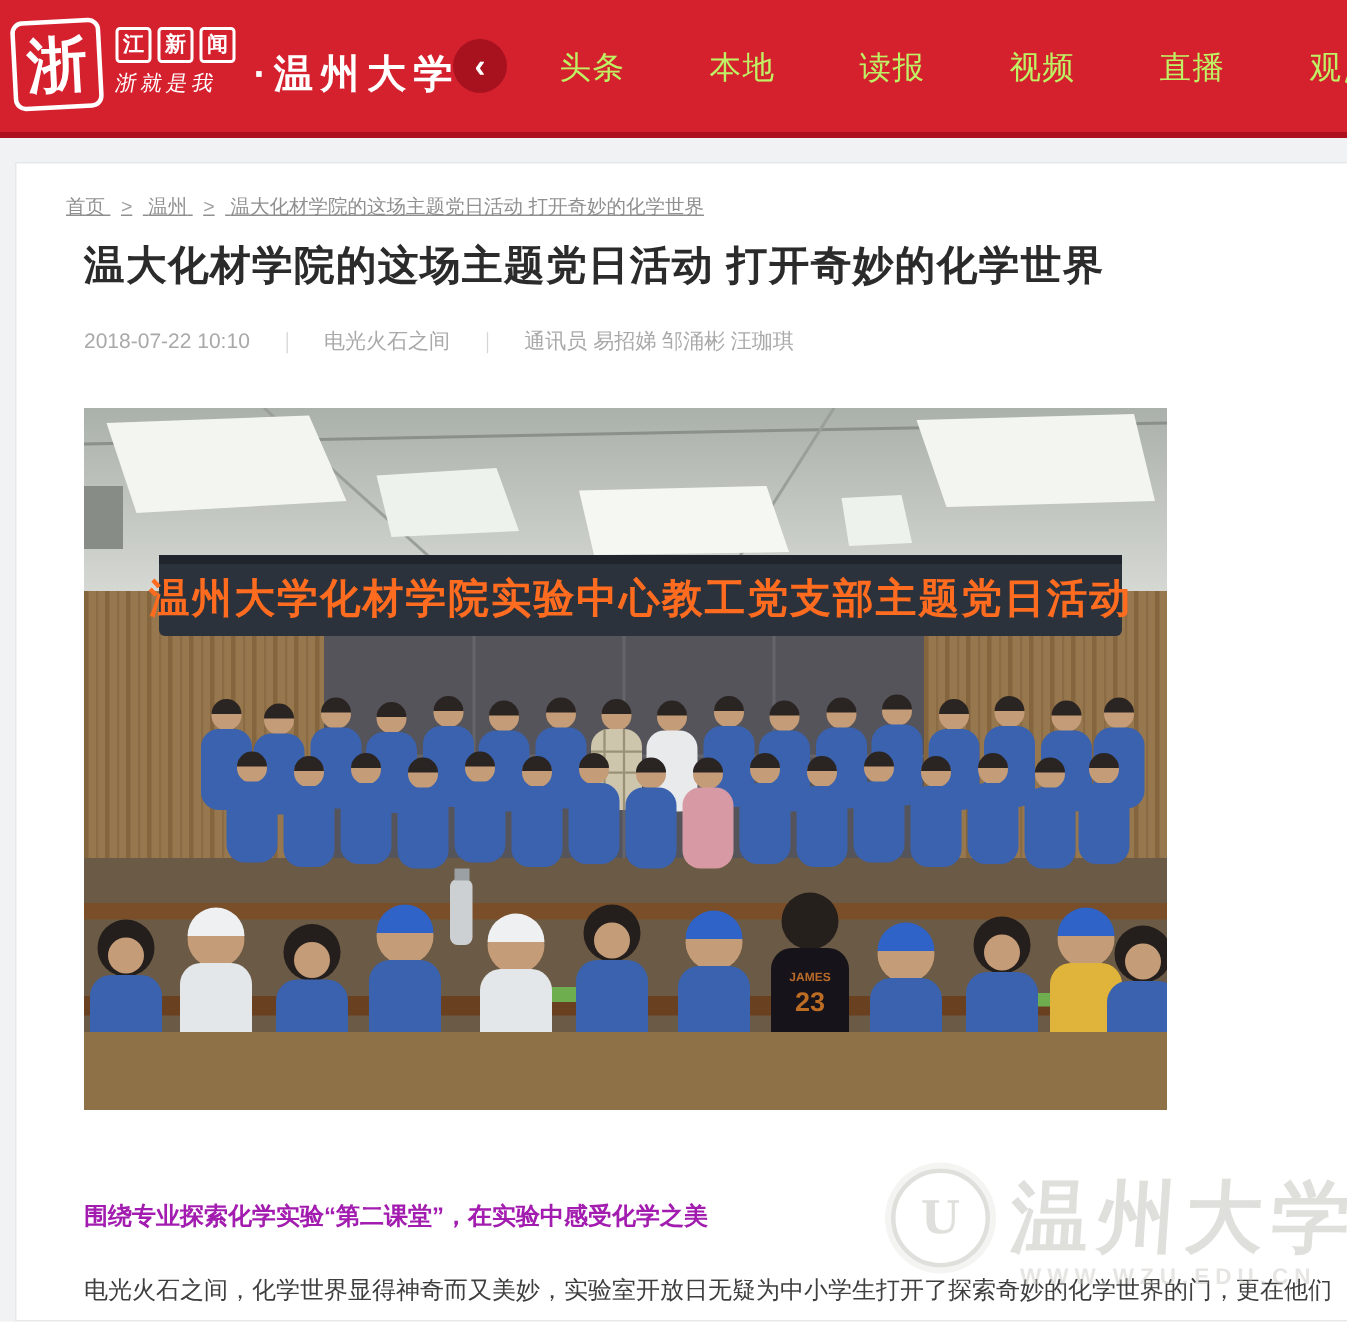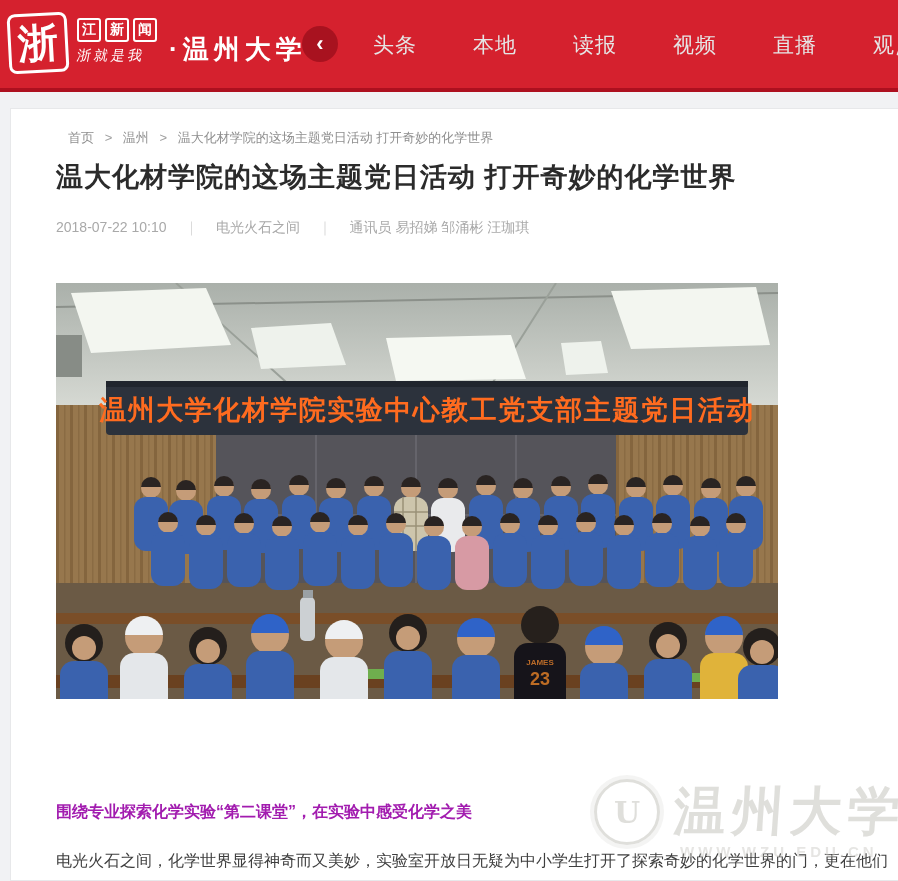--- a/index.html
+++ b/index.html
@@ -17,36 +17,36 @@
   .box{width:20px;height:20px;border:2px solid #fff;border-radius:3px;color:#fff;font-size:14px;
     display:flex;align-items:center;justify-content:center;font-weight:bold;}
   .script{font-family:"DejaVu Serif",serif;font-size:14px;color:#fff;letter-spacing:3px;
     transform:skewX(-10deg);white-space:nowrap;}
   .tagline{margin-left:12px;padding-top:22px;font-size:26px;font-weight:bold;color:#fff;
     letter-spacing:5px;white-space:nowrap;display:flex;align-items:center;}
   .back-btn{position:absolute;left:302px;top:26px;width:36px;height:36px;border-radius:50%;
     background:#a8121f;color:#fff;font-size:22px;font-weight:bold;display:flex;
     align-items:center;justify-content:center;cursor:pointer;}
   .nav{position:absolute;left:373px;top:31px;display:flex;gap:56px;white-space:nowrap;}
-  .nav-item{color:#e5e5e5;font-size:21px;letter-spacing:1px;cursor:pointer;font-family:Liberation Serif, serif;}
+  .nav-item{color:#bef264;font-size:21px;letter-spacing:1px;cursor:pointer;font-family:Liberation Serif, serif;}
 
   
   .card{position:absolute;left:10px;top:108px;width:930px;height:773px;background:#fff;
     border:1px solid #e7e8ea;box-sizing:border-box;}
 
-  .breadcrumb{position:absolute;left:57px;top:20px;font-size:13px;color:#8f8f8f;white-space:nowrap;}
+  .breadcrumb{position:absolute;left:33px;top:20px;font-size:13px;color:#8f8f8f;white-space:nowrap;text-decoration:underline;}
   .breadcrumb .sep{margin:0 7px;color:#a0a0a0;}
   .crumb-link{cursor:pointer;}
 
   .article-title{position:absolute;left:45px;top:50px;font-size:27px;font-weight:bold;
     color:#2b2b2b;letter-spacing:1px;white-space:nowrap;}
   .meta{position:absolute;left:45px;top:110px;font-size:14px;color:#a9a9a9;white-space:nowrap;}
   .meta .bar{margin:0 14px;color:#d6d6d6;}
 
-  .photo{position:absolute;left:45px;top:174px;width:722px;height:416px;overflow:hidden;background:#8f7148;}
+  .photo{position:absolute;left:45px;top:163px;width:722px;height:468px;overflow:hidden;background:#8f7148;}
 
   .para{position:absolute;left:45px;width:842px;font-size:16px;line-height:32px;color:#3e3e3e;
     text-align:justify;}
   .p1{top:612px;}
   .subhead{position:absolute;left:45px;top:688px;width:842px;font-size:16px;line-height:30px;
     font-weight:bold;color:#a21caf;}
   .p2{top:736px;width:880px;white-space:nowrap;}
 
   
   .watermark{position:absolute;left:583px;top:668px;width:330px;opacity:0.55;color:#c6c5bf;

